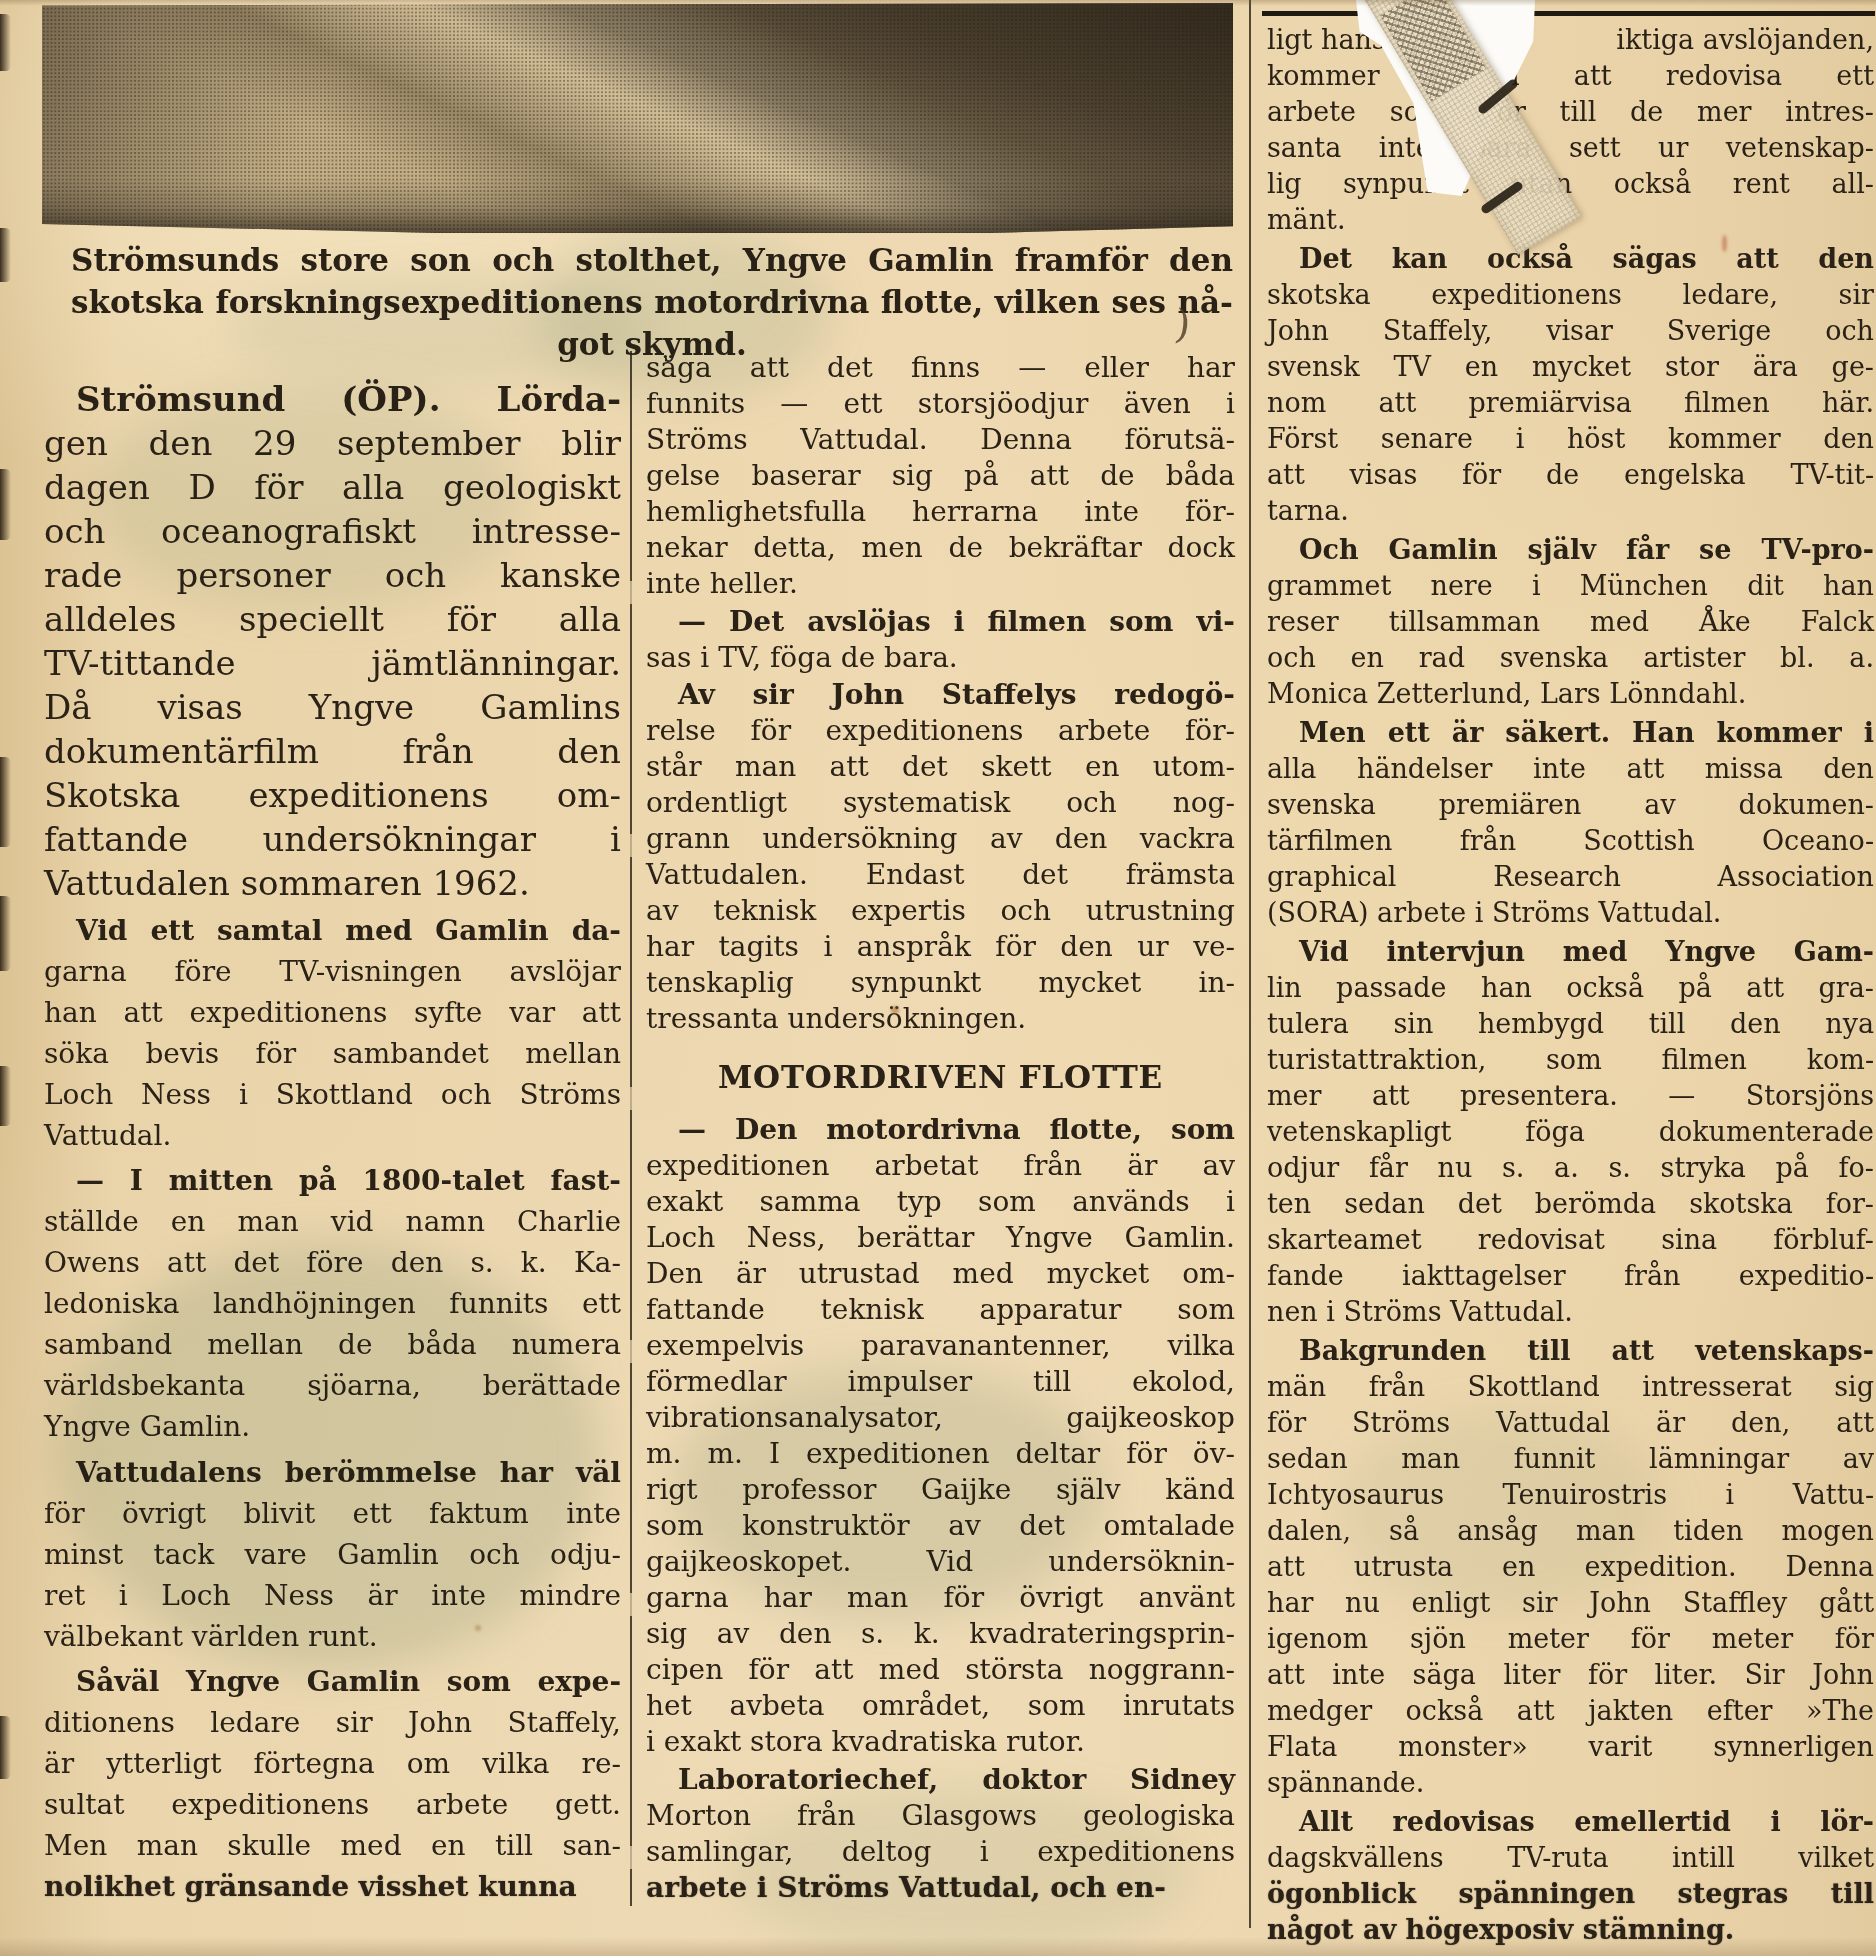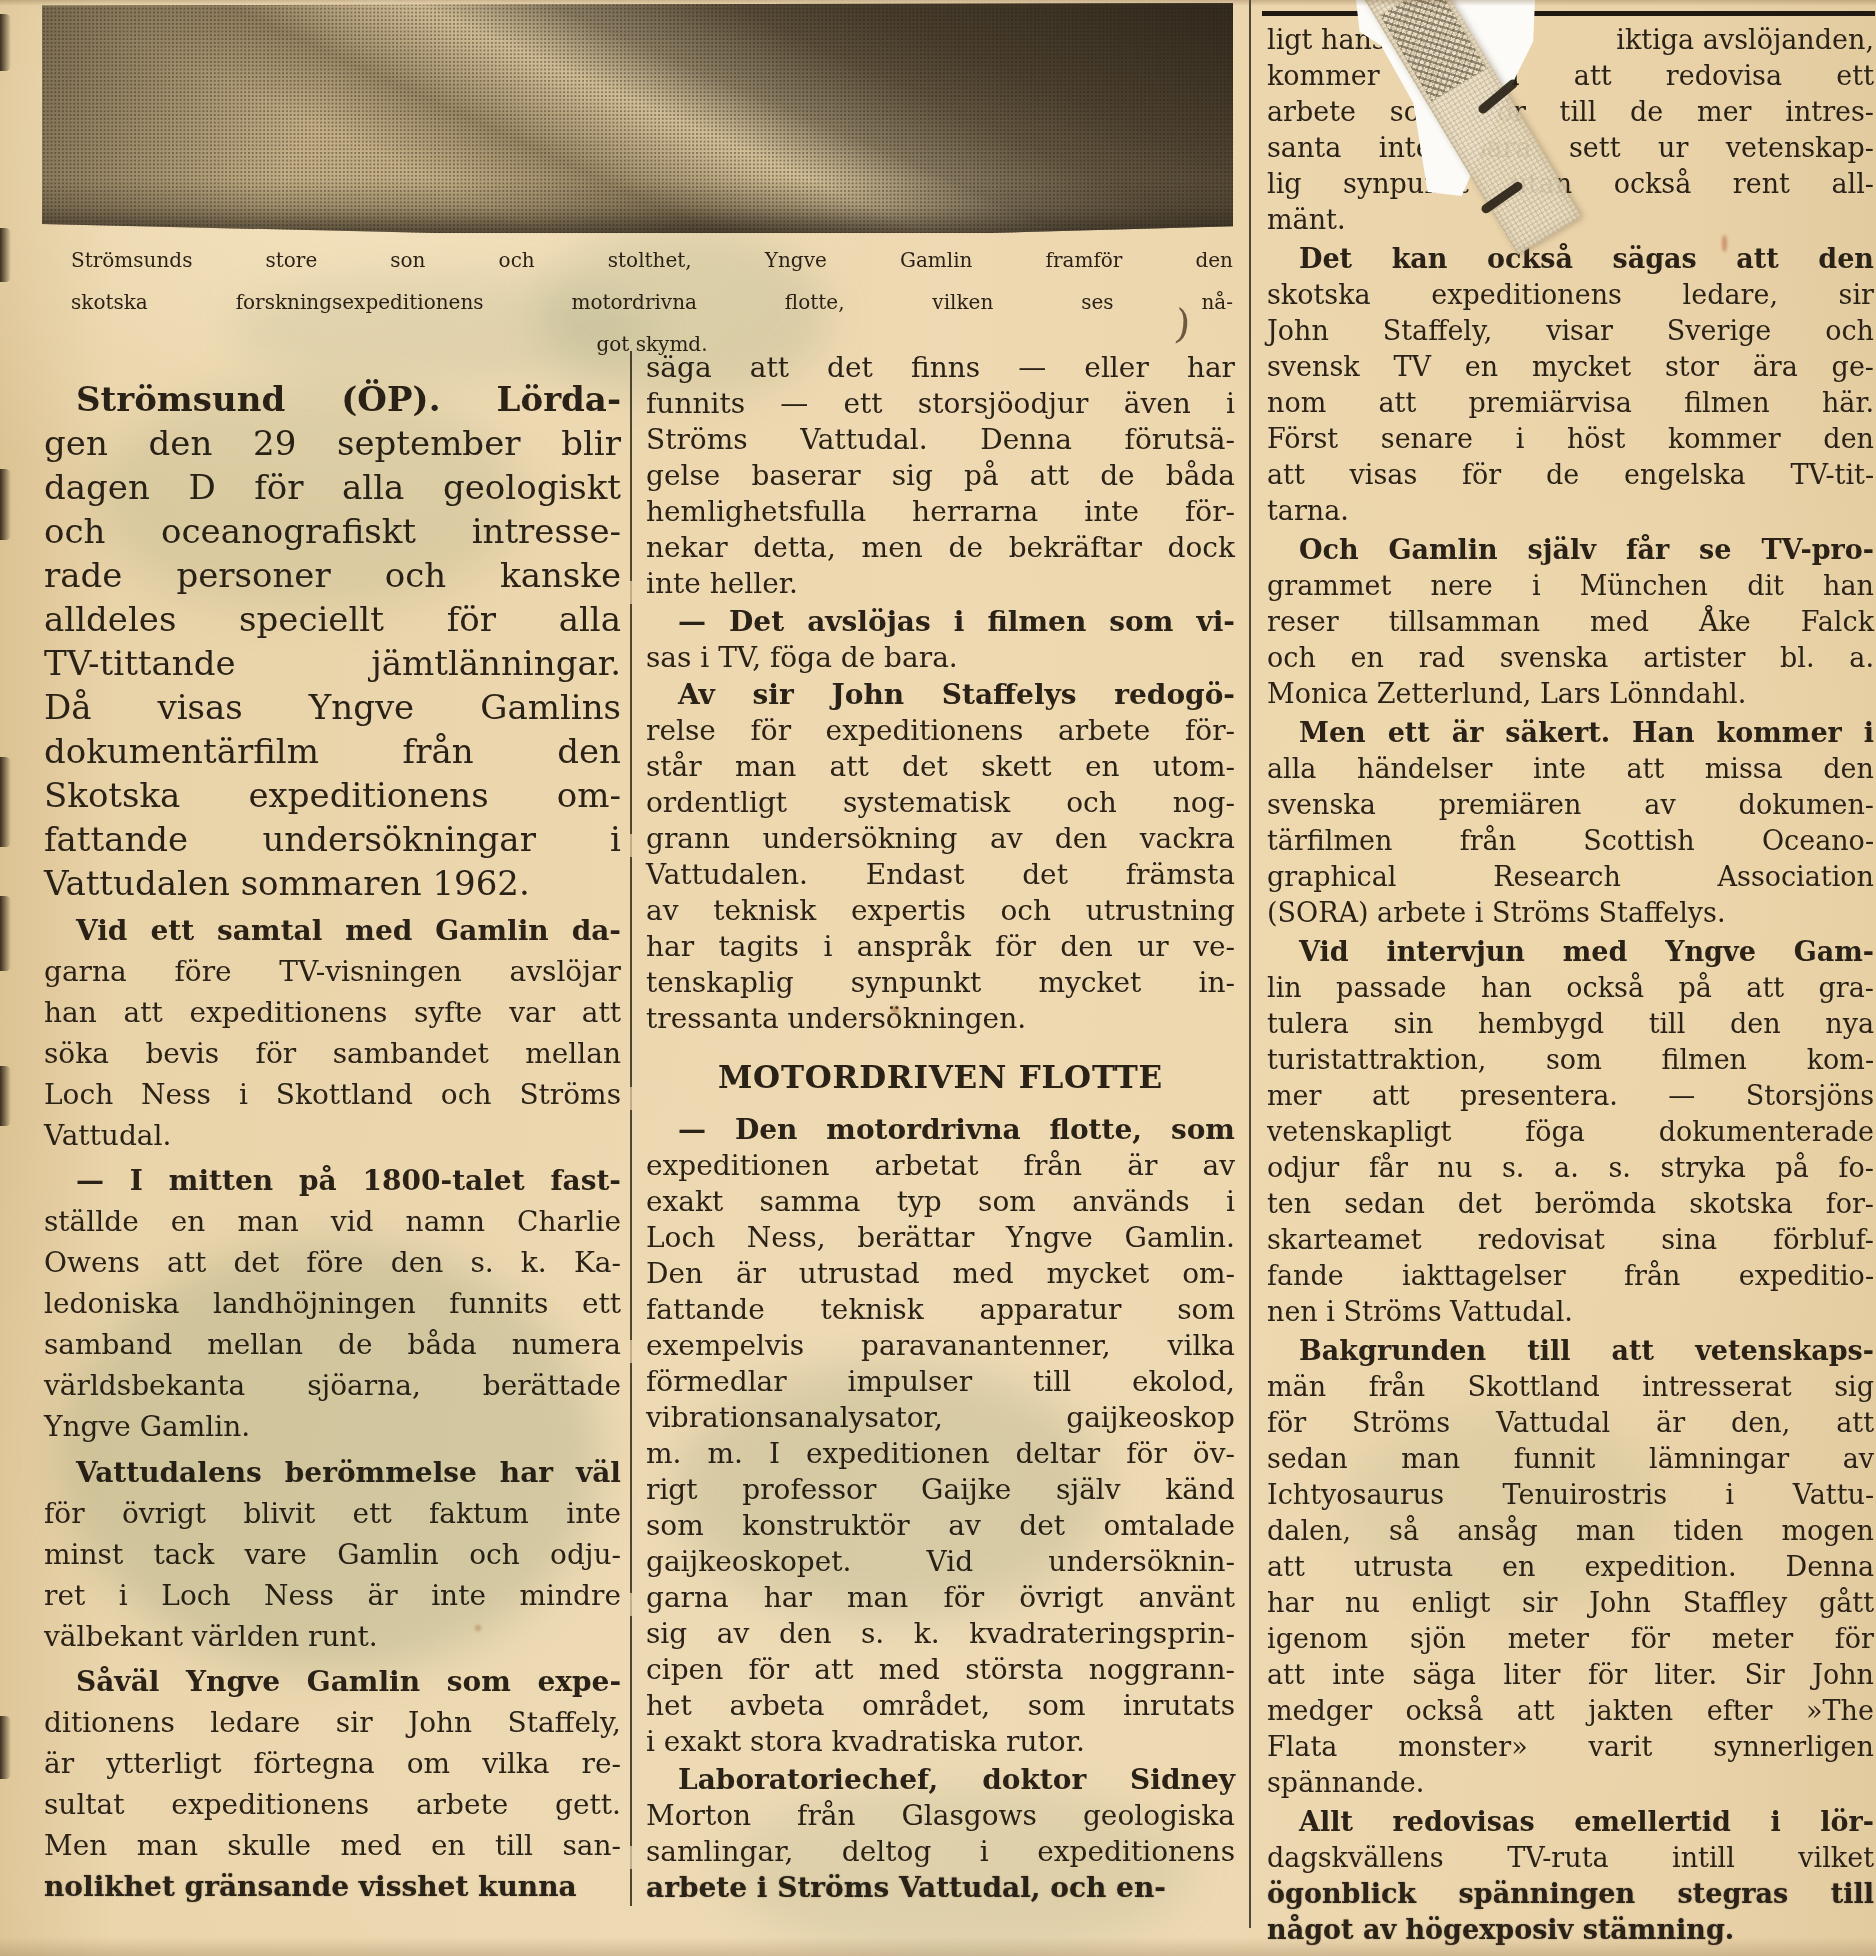--- a/index.html
+++ b/index.html
@@ -22,21 +22,21 @@
       linear-gradient(24deg, transparent 52%, rgba(45,37,26,0.5) 60%, rgba(52,43,30,0.75) 78%, rgba(45,37,26,0.8) 100%),
       linear-gradient(205deg, transparent 30%, rgba(235,216,176,0.9) 40%, rgba(207,188,150,0.6) 50%, rgba(120,103,76,0.55) 60%, transparent 70%),
       linear-gradient(196deg, rgba(40,33,23,0.8) 0%, rgba(72,61,44,0.55) 18%, rgba(150,132,100,0.35) 32%, transparent 46%),
       linear-gradient(115deg, rgba(60,50,36,0.55) 0%, transparent 25%);
     background-size:3.8px 3.8px, auto, auto, auto, auto, auto;
     clip-path:polygon(0 1%, 100% 0, 100% 97%, 58% 103%, 0 96%);
     z-index:1;
   }
   
   .caption { position:absolute; left:71px; top:239px; width:1162px;
-    font-weight:normal; font-size:20px; line-height:42px; z-index:2; }
+    font-weight:bold; font-size:31px; line-height:42px; z-index:2; }
   .cap-line { text-align:justify; text-align-last:justify; }
   .cap-line.center { text-align:center; text-align-last:center; }
   
   .col { position:absolute; z-index:2; }
   .col1 { left:44px;  top:377px; width:577px; font-size:28px; line-height:41px; }
   .col1 .lead { font-size:34px; line-height:44px; }
   .col2 { left:646px; top:350px; width:589px; font-size:28px; line-height:36px; }
   .col3 { left:1267px; top:21.5px; width:607px; font-size:27px; line-height:36px; }
   .para { margin:0 0 4.6px 0; }
   .col2 .para { margin-bottom:1.5px; }
@@ -251,21 +251,21 @@
         <div class="line">reser tillsamman med Åke Falck</div>
         <div class="line">och en rad svenska artister bl. a.</div>
         <div class="line end">Monica Zetterlund, Lars Lönndahl.</div>
       </div>
       <div class="para">
         <div class="line ind">Men ett är säkert. Han kommer i</div>
         <div class="line">alla händelser inte att missa den</div>
         <div class="line">svenska premiären av dokumen-</div>
         <div class="line">tärfilmen från Scottish Oceano-</div>
         <div class="line">graphical Research Association</div>
-        <div class="line end">(SORA) arbete i Ströms Staffelys.</div>
+        <div class="line end">(SORA) arbete i Ströms Vattudal.</div>
       </div>
       <div class="para">
         <div class="line ind">Vid intervjun med Yngve Gam-</div>
         <div class="line">lin passade han också på att gra-</div>
         <div class="line">tulera sin hembygd till den nya</div>
         <div class="line">turistattraktion, som filmen kom-</div>
         <div class="line">mer att presentera. — Storsjöns</div>
         <div class="line">vetenskapligt föga dokumenterade</div>
         <div class="line">odjur får nu s. a. s. stryka på fo-</div>
         <div class="line">ten sedan det berömda skotska for-</div>

